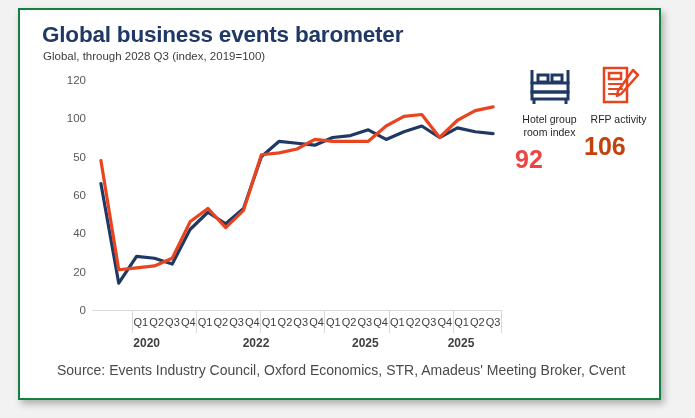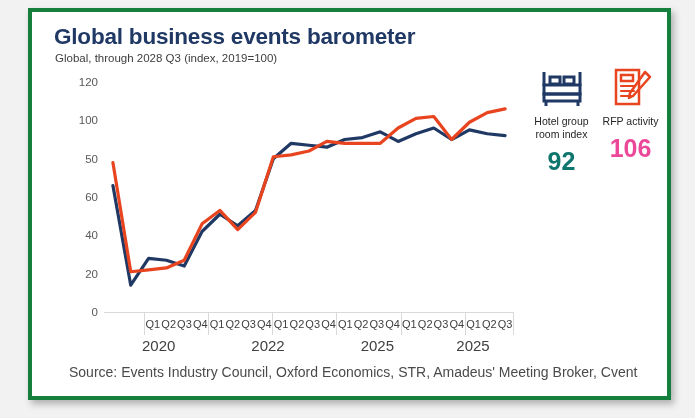--- a/index.html
+++ b/index.html
@@ -4,24 +4,24 @@
 <style>
   html,body{margin:0;padding:0;}
   body{
     width:695px;height:418px;
     background:#f2f2f2;
     font-family:"Liberation Sans", sans-serif;
     overflow:hidden;
   }
   #card{
     position:absolute;
-    left:28px;top:8px;
+    left:18px;top:8px;
     width:643px;height:392px;
     background:#ffffff;
-    border:4px solid #15803d;
+    border:2px solid #15803d;
     box-shadow:3px 4px 7px rgba(0,0,0,0.28);
     box-sizing:border-box;
   }
   #title{
     position:absolute;left:22px;top:12px;
     font-size:22.5px;font-weight:bold;
     color:#1F3864;letter-spacing:-0.2px;
     white-space:nowrap;
   }
   #subtitle{
@@ -62,49 +62,49 @@
   }
   .yeargroup:last-child{border-right:1px solid #d9d9d9;}
   .qcell{
     flex:1 1 0;
     font-size:11px;color:#404040;
     display:flex;align-items:center;justify-content:center;
   }
   #yrow{display:flex;height:20px;}
   .yearcell{
     flex:1 1 0;
-    font-size:15px;color:#404040;
-    display:flex;align-items:center;justify-content:center;
+    font-size:12px;color:#404040;
+    display:flex;align-items:center;justify-content:center;font-weight:bold;
   }
   #source{
     position:absolute;left:37px;top:352px;
     font-size:14px;color:#4a4a4a;white-space:nowrap;
   }
   
   #kpis{
     position:absolute;left:495px;top:50px;
     width:138px;display:flex;
   }
   .kpi{
     flex:1 1 0;
-    display:flex;flex-direction:column;align-items:center;
+    display:flex;flex-direction:column;
   }
   .kpi-icon{height:46px;display:flex;align-items:flex-end;justify-content:center;}
   .kpi-label{
     margin-top:7px;
     font-size:10.5px;color:#262626;
     text-align:center;line-height:13px;
   }
   .kpi-value{
     margin-top:6px;
     font-size:25px;font-weight:bold;
     line-height:28px;
   }
-  .kpi-value.navy{color:#0f766e;}
-  .kpi-value.orange{color:#ec4899;}
+  .kpi-value.navy{color:#ef4444;}
+  .kpi-value.orange{color:#c2410c;}
 </style>
 </head>
 <body>
 
 <div id="card">
 
   <div id="title">Global business events barometer</div>
   <div id="subtitle">Global, through 2028 Q3 (index, 2019=100)</div>
 
   <div id="plot">

